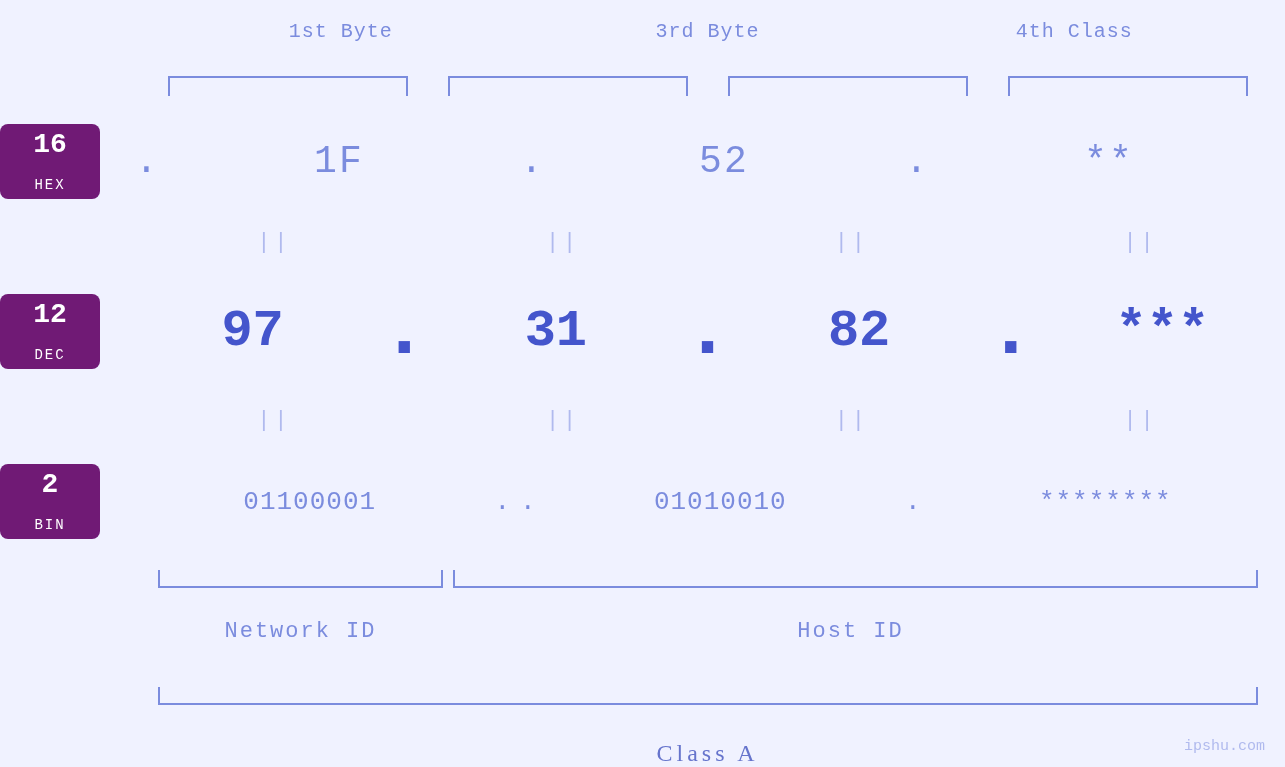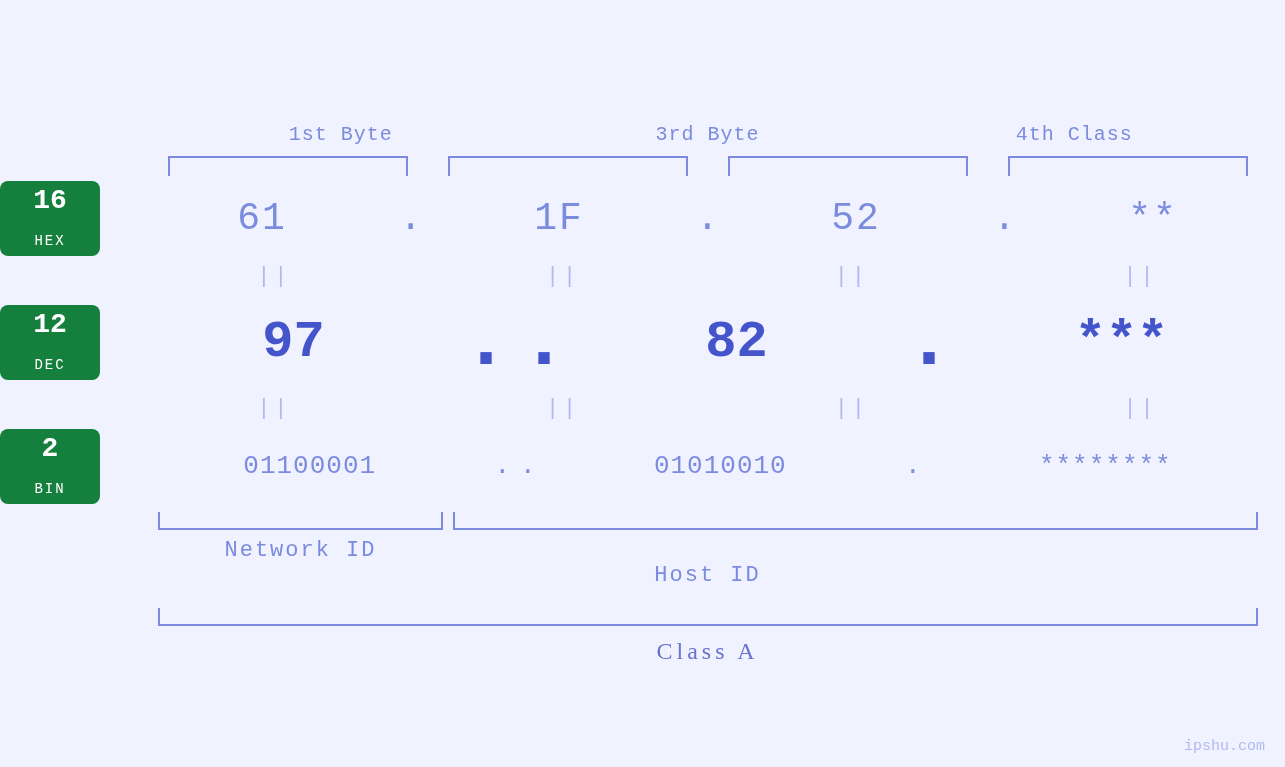--- a/index.html
+++ b/index.html
@@ -13,21 +13,21 @@
       position: relative;
     }
 
     .container {
       width: 1285px;
       height: 767px;
       position: relative;
       display: flex;
       flex-direction: column;
       align-items: center;
-      justify-content: center;
+      justify-content: space-between;
       padding-top: 20px;
     }
 
     
     .byte-headers {
       display: flex;
       width: 1100px;
       margin-left: 130px;
       margin-bottom: 10px;
     }
@@ -45,21 +45,21 @@
     .base-row {
       display: flex;
       align-items: center;
       width: 1285px;
       position: relative;
     }
 
     .base-label {
       width: 100px;
       height: 75px;
-      background: #15803d;
+      background: #701a75;
       border-radius: 8px;
       display: flex;
       flex-direction: column;
       align-items: center;
       justify-content: center;
       flex-shrink: 0;
       margin-right: 30px;
       margin-left: 0;
     }
 
@@ -212,21 +212,20 @@
       width: 2px;
       background: #7b8cde;
     }
 
     
     .id-labels {
       display: flex;
       width: 1100px;
       margin-left: 130px;
       margin-top: 8px;
-      flex-direction: column;
     }
 
     .network-id-label {
       width: 26%;
       text-align: center;
       color: #7b8cde;
       font-size: 22px;
       font-family: 'Courier New', Courier, monospace;
       letter-spacing: 2px;
     }
@@ -361,23 +360,20 @@
         <div class="tr"></div>
       </div>
   </div>
 
   <div class="base-row">
     <div class="base-label">
       <span class="base-num">16</span>
       <span class="base-name">HEX</span>
     </div>
     <div class="bytes-row">
-      <div class="byte-cell">
-        <span class="byte-value-hex">61</span>
-      </div>
       <span class="dot-hex">.</span>
       <div class="byte-cell">
         <span class="byte-value-hex">1F</span>
       </div>
       <span class="dot-hex">.</span>
       <div class="byte-cell">
         <span class="byte-value-hex">52</span>
       </div>
       <span class="dot-hex">.</span>
       <div class="byte-cell">
@@ -396,20 +392,23 @@
   <div class="base-row">
     <div class="base-label">
       <span class="base-num">12</span>
       <span class="base-name">DEC</span>
     </div>
     <div class="bytes-row">
       <div class="byte-cell">
         <span class="byte-value-dec">97</span>
       </div>
       <span class="dot-dec">.</span>
+      <div class="byte-cell">
+        <span class="byte-value-dec">31</span>
+      </div>
       <span class="dot-dec">.</span>
       <div class="byte-cell">
         <span class="byte-value-dec">82</span>
       </div>
       <span class="dot-dec">.</span>
       <div class="byte-cell">
         <span class="byte-value-dec">***</span>
       </div>
     </div>
   </div>

